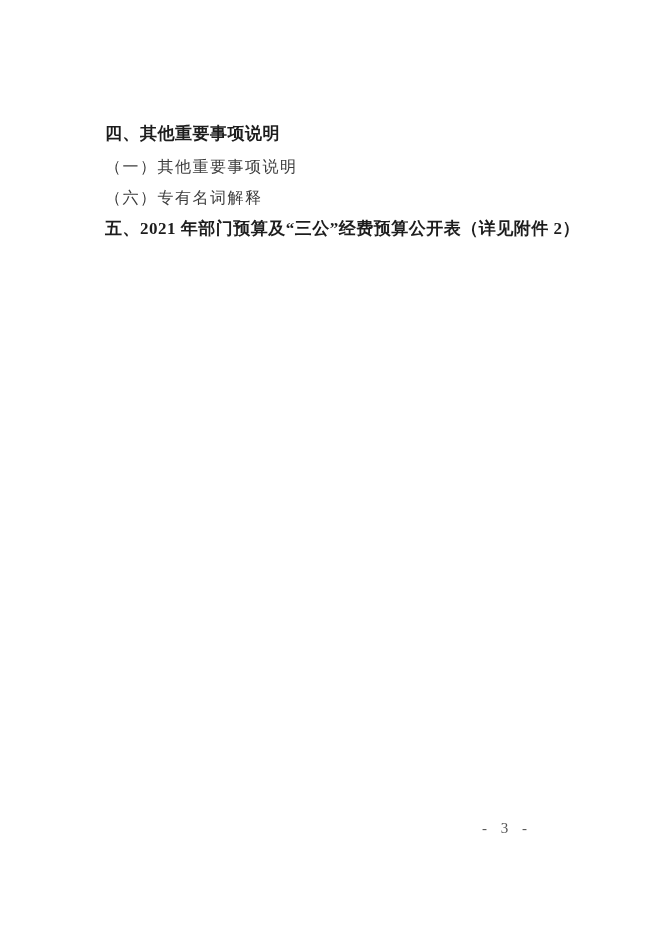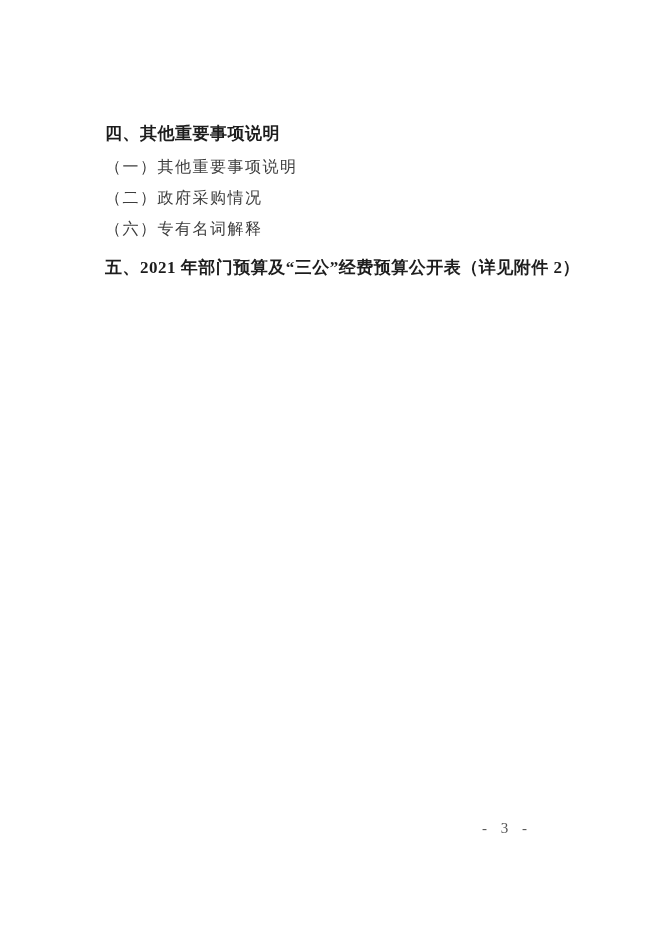--- a/index.html
+++ b/index.html
@@ -43,21 +43,21 @@
     font-size: 16px;
     line-height: 20px;
     font-weight: normal;
     color: #3d3d3d;
     letter-spacing: 1.5px;
     margin-bottom: 11px;
     white-space: nowrap;
   }
 
   .section-heading.second {
-    margin-top: 19px;
+    margin-top: 11px;
   }
 
   .page-number {
     position: absolute;
     left: 0;
     right: 118px;
     top: 820px;
     text-align: right;
     font-size: 15px;
     color: #555555;
@@ -68,21 +68,20 @@
 </head>
 <body>
 
 <div class="page">
   <div class="content">
 
     <div class="section-heading first">四、其他重要事项说明</div>
 
     <div class="toc-item">（一）其他重要事项说明</div>
 
-    <div class="toc-item">（二）政府采购情况</div>
 
 
 
 
     <div class="toc-item">（六）专有名词解释</div>
 
     <div class="section-heading second">五、2021 年部门预算及“三公”经费预算公开表（详见附件 2）</div>
 
   </div>
 

